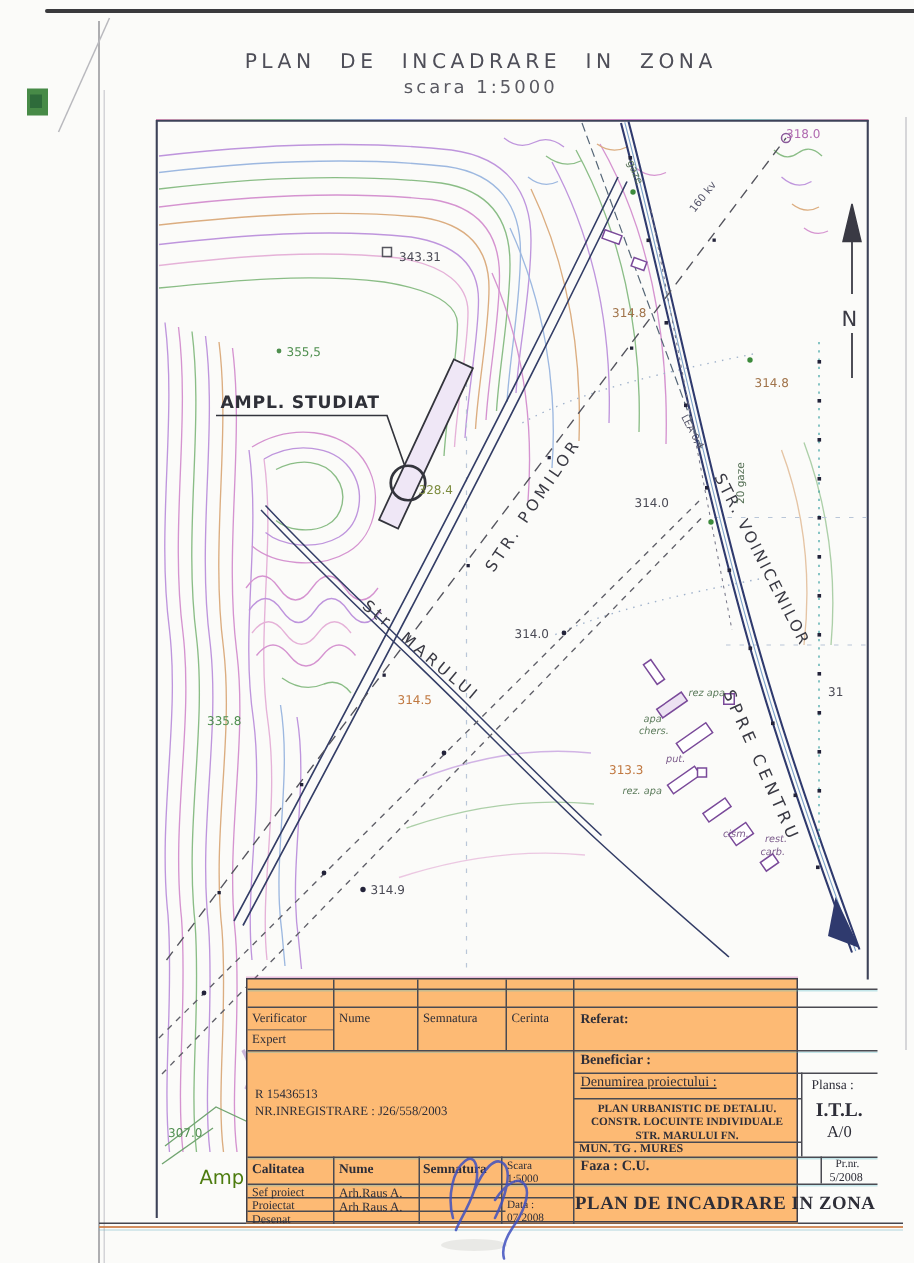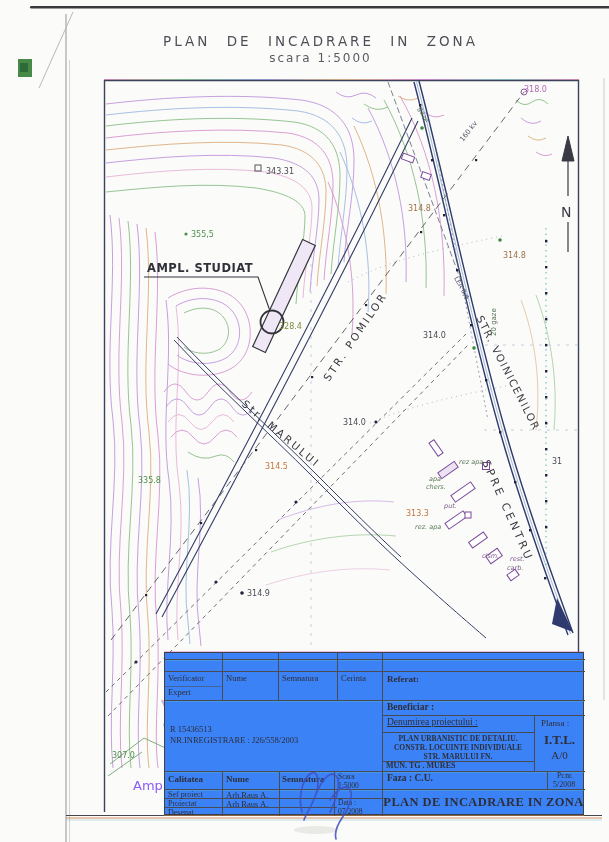--- a/index.html
+++ b/index.html
@@ -7,23 +7,23 @@
         font-family:"Liberation Serif",serif;color:#2e2e38;border-radius:29px;}
   svg text{font-family:"DejaVu Sans",sans-serif;}
   #basemap{position:absolute;left:0;top:0;z-index:1;}
   
   #hdr{position:absolute;left:0;top:33px;width:609px;text-align:center;z-index:2;
        font-family:"DejaVu Sans",sans-serif;color:#4e4e58;}
   #hdr .h1{font-size:13.5px;letter-spacing:3px;word-spacing:9px;}
   #hdr .h2{font-size:12px;letter-spacing:2px;margin-top:2px;color:#5a5a62;}
   
   #amp{position:absolute;left:117px;top:778px;z-index:2;font-family:"DejaVu Sans",sans-serif;
-       font-size:13px;color:#8b5cf6;}
+       font-size:13px;color:#4d7c0f;}
   
-  #tb{position:absolute;left:148px;top:652px;width:420px;height:163px;background:#3b82f6;
+  #tb{position:absolute;left:148px;top:652px;width:368px;height:163px;background:#fdba74;
       border:1.3px solid #3f3f4a;box-sizing:border-box;z-index:5;
       box-shadow:0 -1px 0 rgba(200,80,170,.35), 0 1px 0 rgba(210,130,60,.5);}
   #tb .ln{position:absolute;background:#4a4a52;}
   #tb .hl{height:1px;}
   #tb .vl{width:1px;}
   #tb .tx{position:absolute;white-space:nowrap;line-height:1.05;}
   .fr{box-shadow:0 1px 0 rgba(90,190,200,.35);}
   .b{font-weight:bold;}
   .ctr{text-align:center;}
   #sig{position:absolute;left:272px;top:760px;z-index:9;}

